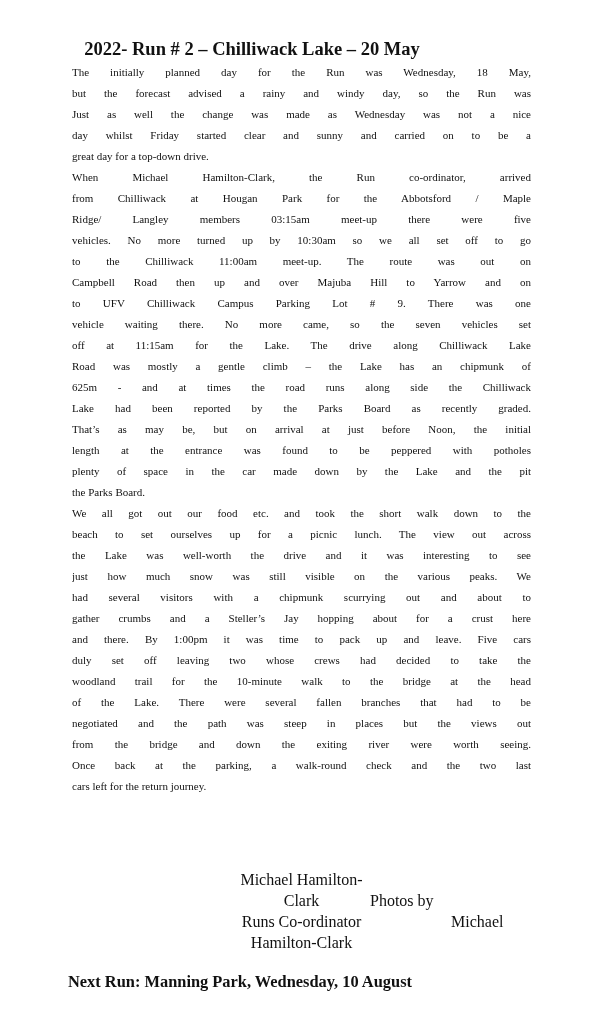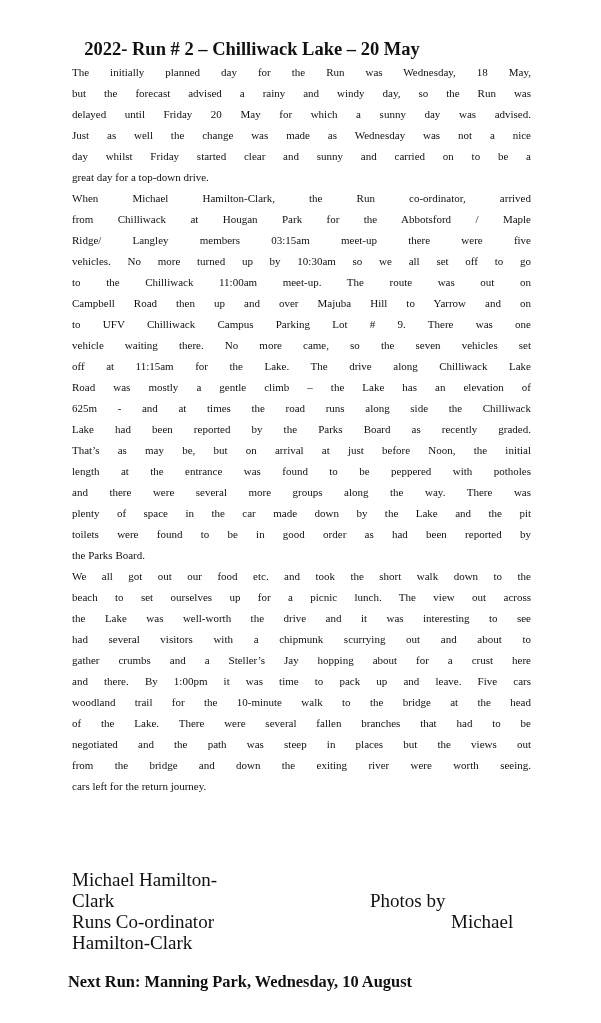--- a/index.html
+++ b/index.html
@@ -4,67 +4,67 @@
 <style>
   html, body { margin: 0; padding: 0; background: #ffffff; }
   body { width: 601px; height: 1023px; position: relative; overflow: hidden;
          font-family: "Liberation Serif", "DejaVu Serif", serif; color: #111111; }
   .title { position: absolute; top: 38px; left: 0; width: 504px; text-align: center;
            font-weight: bold; font-size: 18.5px; line-height: 22px; }
   .body-text { position: absolute; top: 62px; left: 72px; width: 459px; }
   .line { font-size: 11px; line-height: 21px; height: 21px; white-space: nowrap;
           text-align: justify; text-align-last: justify; overflow: hidden; }
   .line.last { text-align-last: left; }
-  .sig { position: absolute; top: 869px; left: 72px; width: 459px; font-size: 19px; line-height: 21px; }
+  .sig { position: absolute; top: 869px; left: 72px; width: 459px; font-size: 16px; line-height: 21px; text-align: center; }
   .sig-row { position: relative; height: 21px; white-space: nowrap; }
   .photos-by { position: absolute; left: 298px; }
   .photos-name { position: absolute; left: 379px; }
   .footer { position: absolute; top: 971px; left: 0; width: 480px; text-align: center;
             font-weight: bold; font-size: 16.4px; line-height: 21px; }
 </style>
 </head>
 <body>
 
 <div class="title">2022- Run # 2 – Chilliwack Lake – 20 May</div>
 
 <div class="body-text" id="body-text">
     <div class="line">The initially planned day for the Run was Wednesday, 18 May,</div>
     <div class="line">but the forecast advised a rainy and windy day, so the Run was</div>
-    <div class="line">delayed until Friday 20 May for which a sunny day was advised.</div>
     <div class="line">Just as well the change was made as Wednesday was not a nice</div>
     <div class="line">day whilst Friday started clear and sunny and carried on to be a</div>
     <div class="line last">great day for a top-down drive.</div>
     <div class="line">When Michael Hamilton-Clark, the Run co-ordinator, arrived</div>
     <div class="line">from Chilliwack at Hougan Park for the Abbotsford / Maple</div>
     <div class="line">Ridge/ Langley members 03:15am meet-up there were five</div>
     <div class="line">vehicles. No more turned up by 10:30am so we all set off to go</div>
     <div class="line">to the Chilliwack 11:00am meet-up. The route was out on</div>
     <div class="line">Campbell Road then up and over Majuba Hill to Yarrow and on</div>
     <div class="line">to UFV Chilliwack Campus Parking Lot # 9. There was one</div>
     <div class="line">vehicle waiting there. No more came, so the seven vehicles set</div>
     <div class="line">off at 11:15am for the Lake. The drive along Chilliwack Lake</div>
-    <div class="line">Road was mostly a gentle climb – the Lake has an elevation of</div>
+    <div class="line">Road was mostly a gentle climb – the Lake has an chipmunk of</div>
     <div class="line">625m - and at times the road runs along side the Chilliwack</div>
     <div class="line">Lake had been reported by the Parks Board as recently graded.</div>
     <div class="line">That’s as may be, but on arrival at just before Noon, the initial</div>
     <div class="line">length at the entrance was found to be peppered with potholes</div>
-    <div class="line">and there were several more groups along the way. There was</div>
     <div class="line">plenty of space in the car made down by the Lake and the pit</div>
-    <div class="line">toilets were found to be in good order as had been reported by</div>
     <div class="line last">the Parks Board.</div>
     <div class="line">We all got out our food etc. and took the short walk down to the</div>
     <div class="line">beach to set ourselves up for a picnic lunch. The view out across</div>
     <div class="line">the Lake was well-worth the drive and it was interesting to see</div>
+    <div class="line">just how much snow was still visible on the various peaks. We</div>
     <div class="line">had several visitors with a chipmunk scurrying out and about to</div>
     <div class="line">gather crumbs and a Steller’s Jay hopping about for a crust here</div>
     <div class="line">and there. By 1:00pm it was time to pack up and leave. Five cars</div>
+    <div class="line">duly set off leaving two whose crews had decided to take the</div>
     <div class="line">woodland trail for the 10-minute walk to the bridge at the head</div>
     <div class="line">of the Lake. There were several fallen branches that had to be</div>
     <div class="line">negotiated and the path was steep in places but the views out</div>
     <div class="line">from the bridge and down the exiting river were worth seeing.</div>
+    <div class="line">Once back at the parking, a walk-round check and the two last</div>
     <div class="line last">cars left for the return journey.</div>
   </div>
 
 <div class="sig">
   <div class="sig-row">
     <span>Michael Hamilton-</span>
   </div>
   <div class="sig-row">
     <span>Clark</span>
     <span class="photos-by">Photos by</span>

